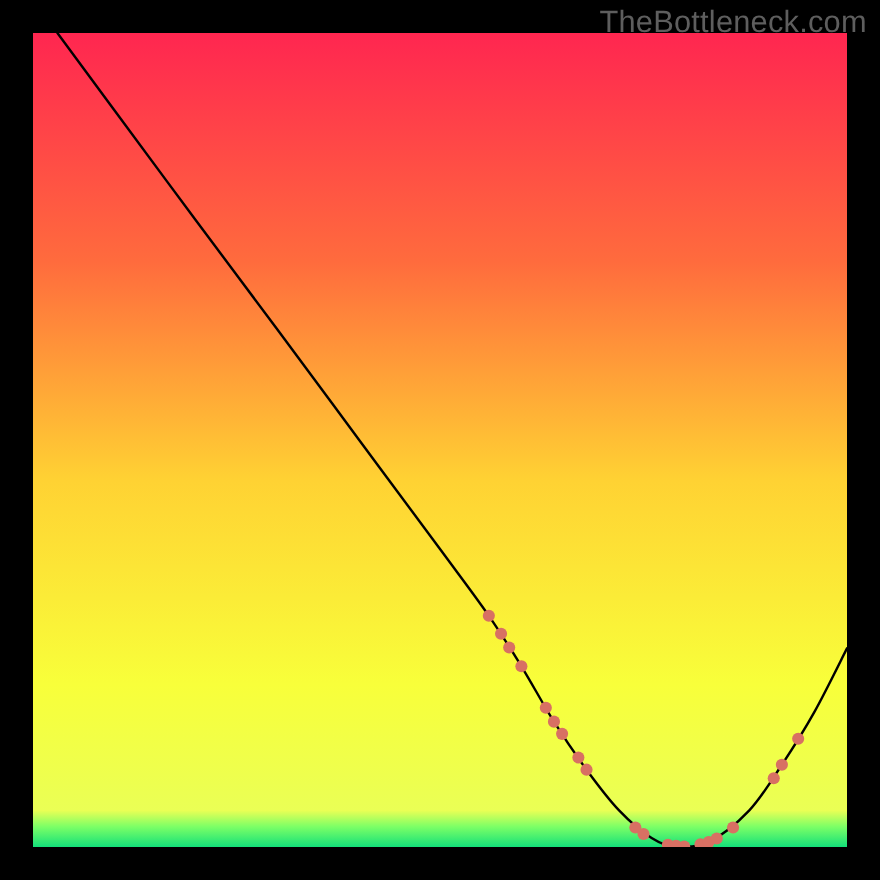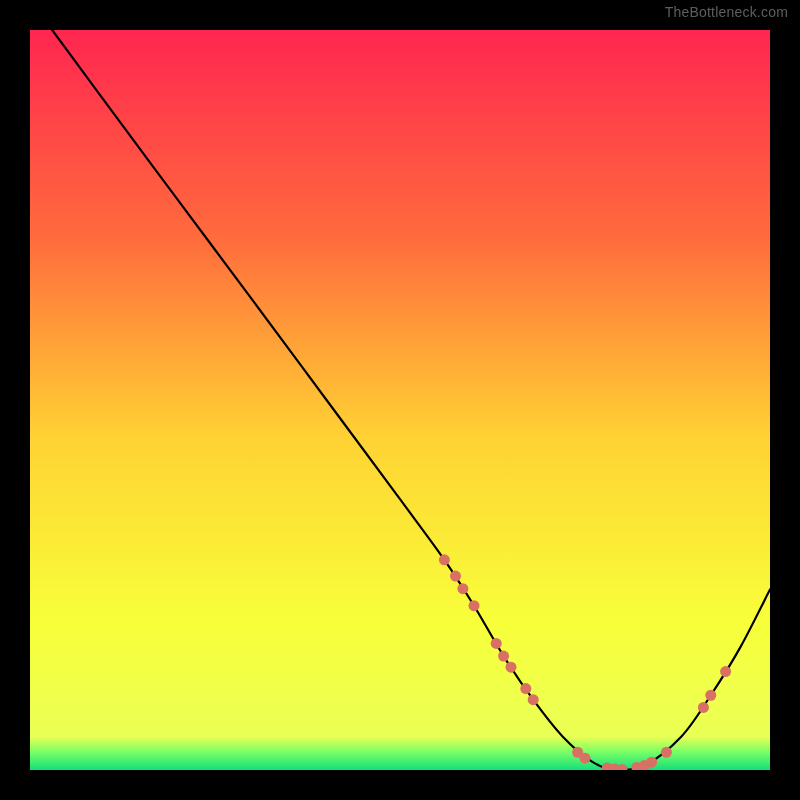--- a/index.html
+++ b/index.html
@@ -14,21 +14,21 @@
     position: relative;
     width: 800px;
     height: 800px;
   }
   .watermark {
     position: absolute;
     top: 4px;
     right: 12px;
     color: #5e5e5e;
     font-family: Arial, Helvetica, sans-serif;
-    font-size: 14px;
+    font-size: 28px;
     letter-spacing: 0.2px;
     z-index: 10;
   }
   svg.plot {
     position: absolute;
     left: 0;
     top: 0;
     width: 800px;
     height: 800px;
     display: block;

